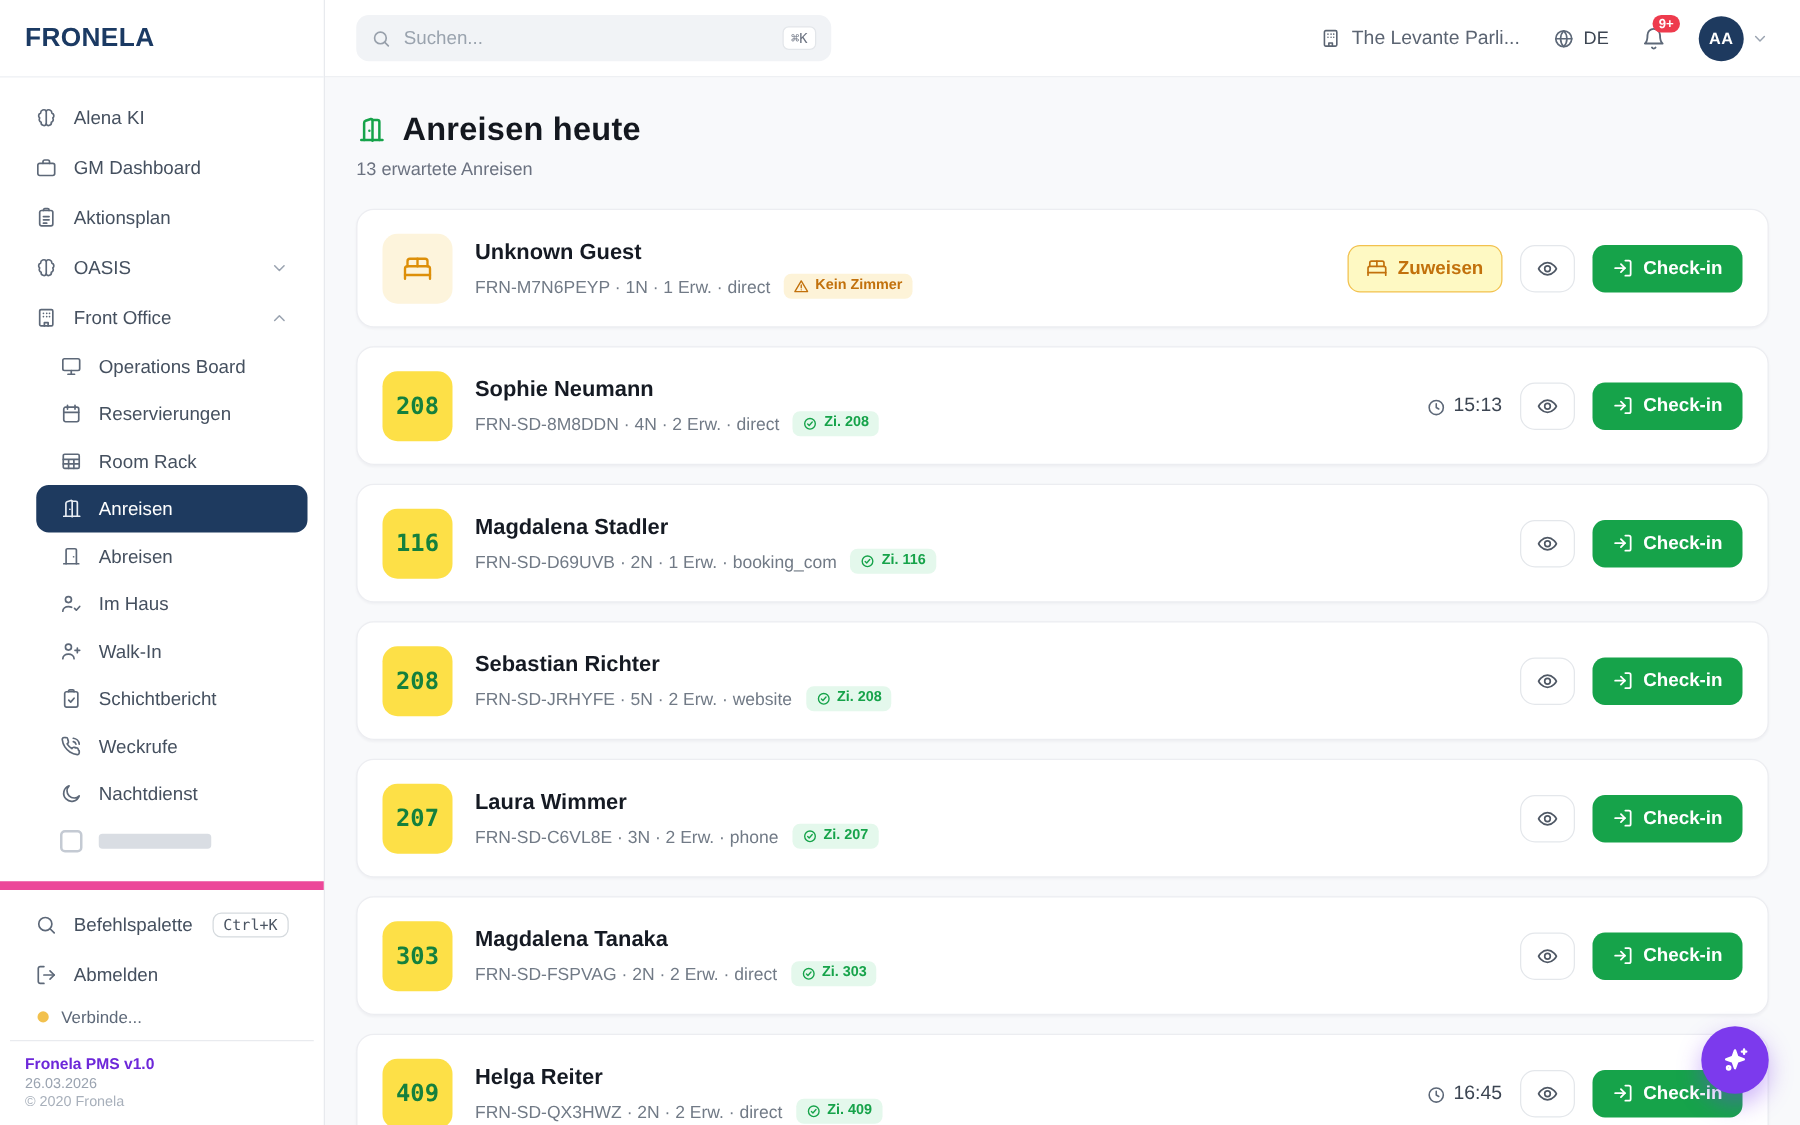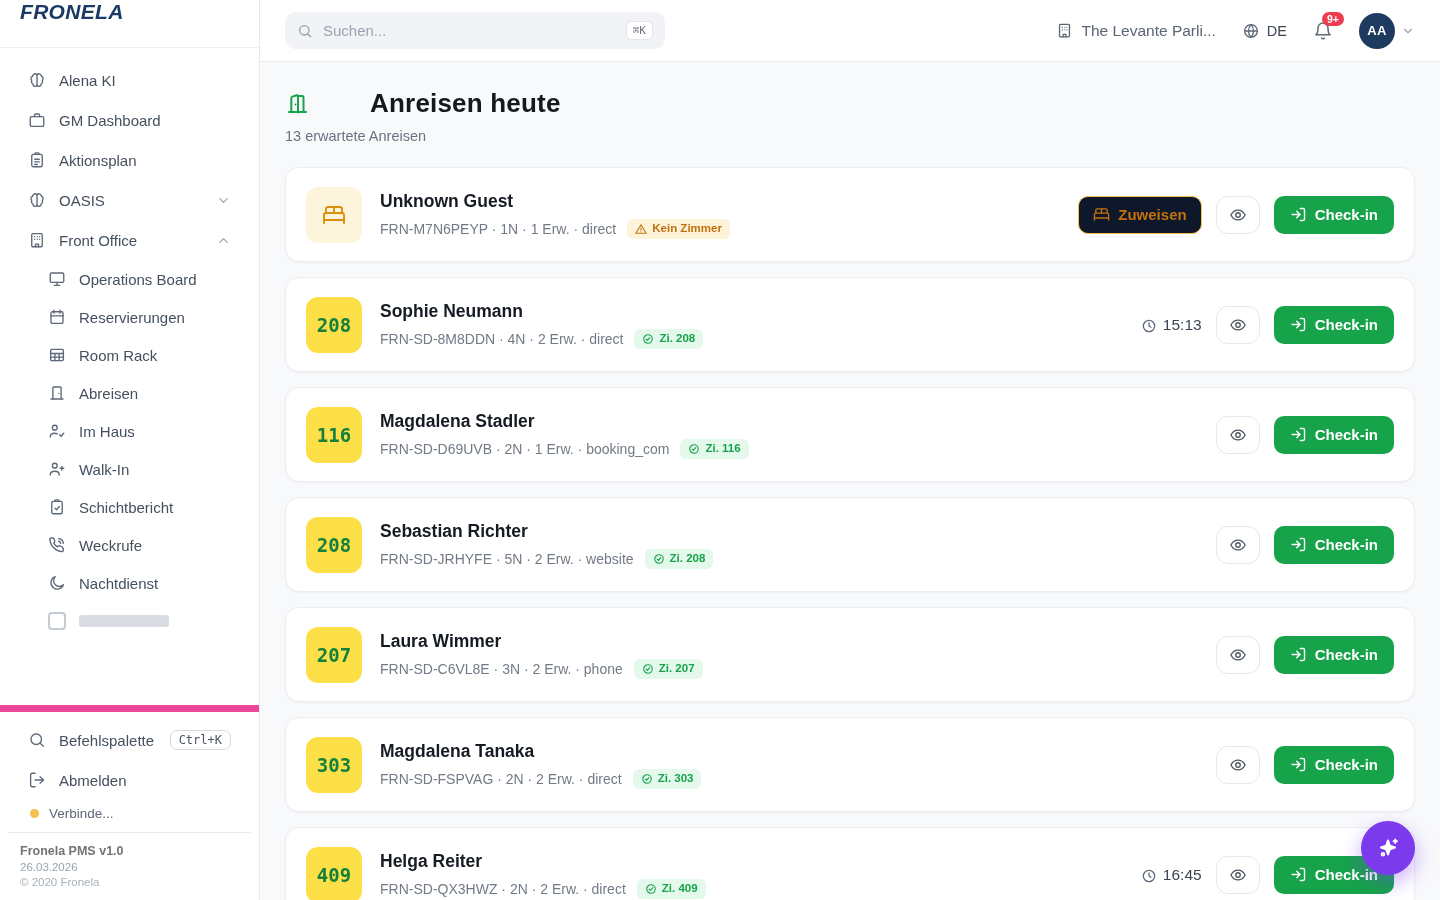--- a/index.html
+++ b/index.html
@@ -2,42 +2,42 @@
 <html><head>
 <meta charset="utf-8">
 <style>
   * { box-sizing: border-box; margin: 0; padding: 0; }
   html,body { width:1440px; height:900px; }
   body { font-family:"Liberation Sans", sans-serif; background:#fff; overflow:hidden; }
   .app { width:1440px; height:900px; display:flex; position:relative; overflow:hidden; }
 
   
   .sidebar { width:260px; min-width:260px; height:100%; background:#fff; border-right:1px solid #e8eaee; display:flex; flex-direction:column; }
-  .logo-area { height:48px; display:flex; padding:0 20px; border-bottom:1px solid #edeff3;font-style:italic; }
+  .logo-area { height:62px; display:flex; align-items:center; padding:0 20px; border-bottom:1px solid #edeff3; }
   .logo { font-size:21px; font-weight:800; color:#1b3a63; letter-spacing:.3px; }
   .nav { flex:1; padding:12px 13px 0; overflow:hidden; }
   .nav-item { height:40px; display:flex; align-items:center; gap:13px; padding:0 15px; border-radius:10px; color:#45505f; font-size:15px; cursor:pointer; }
   .nav-item .nicon { display:flex; color:#5d6878; }
   .nav-sub { height:38px; margin-left:16px; padding:0 15px 0 19px; font-size:15px; }
   .nav-sub.active { background:#1e3a5f; color:#fff; }
   .nav-sub.active .nicon { color:#e8edf4; }
   .chev { margin-left:auto; color:#9aa3b0; display:flex; }
   svg { display:block; }
   .clipped-item { height:38px; margin-left:16px; padding:0 15px 0 19px; display:flex; align-items:center; gap:13px; }
   .clipped-item .ph-icon { width:18px; height:18px; border:2px solid #c4cad3; border-radius:4px; }
   .clipped-item .ph-text { width:90px; height:12px; background:#d9dde3; border-radius:3px; }
 
   .sidebar-footer { border-top:7px solid #ec4899; padding:8px 13px 0; }
   .foot-item { height:40px; display:flex; align-items:center; gap:13px; padding:0 15px; border-radius:10px; color:#45505f; font-size:15px; cursor:pointer; }
   .foot-item .nicon { display:flex; color:#5d6878; }
   .kbd { margin-left:auto; font-family:"DejaVu Sans Mono", monospace; font-size:12px; color:#4b5563; border:1px solid #d5dade; border-radius:7px; padding:2px 8px; background:#fff; }
   .status-row { height:26px; display:flex; align-items:center; gap:10px; padding:0 17px; font-size:13.5px; color:#5d6878; }
   .status-dot { width:9px; height:9px; border-radius:50%; background:#f2c14e; }
   .version-block { border-top:1px solid #e9ebef; margin:6px -5px 0; padding:11px 12px 12px; }
-  .v-title { font-size:12.5px; font-weight:700; color:#737373; }
+  .v-title { font-size:12.5px; font-weight:700; color:#6d28d9; }
   .v-date { font-size:11.5px; color:#9aa3b0; margin-top:3px; }
   .v-copy { font-size:11.5px; color:#a8b0bb; margin-top:3px; }
 
   
   .main { flex:1; display:flex; flex-direction:column; min-width:0; }
   .topbar { height:62px; min-height:62px; background:#fff; border-bottom:1px solid #e9ebef; display:flex; align-items:center; padding:0 25px; }
   .search-box { width:380px; height:37px; background:#f1f3f6; border-radius:10px; display:flex; align-items:center; gap:10px; padding:0 12px; color:#98a0ab; cursor:text; }
   .search-box input { flex:1; border:none; outline:none; background:transparent; font-size:15px; color:#3c4552; font-family:inherit; }
   .search-box input::placeholder { color:#9aa3ae; }
   .search-kbd { font-family:"DejaVu Sans Mono", monospace; font-size:11px; color:#6b7280; background:#fff; border:1px solid #e3e6ea; border-radius:5px; padding:2px 6px; }
@@ -47,21 +47,21 @@
   .lang .nicon { color:#5d6878; display:flex; }
   .bell-wrap { position:relative; cursor:pointer; color:#5d6878; display:flex; }
   .bell-badge { position:absolute; top:-9px; right:-11px; background:#ee3b4d; color:#fff; font-size:10.5px; font-weight:700; padding:2px 5px; border-radius:9px; line-height:1; }
   .avatar-wrap { display:flex; align-items:center; gap:6px; cursor:pointer; }
   .avatar { width:36px; height:36px; border-radius:50%; background:#1e3a5f; color:#fff; font-size:13px; font-weight:700; display:flex; align-items:center; justify-content:center; letter-spacing:.4px; }
   .avatar-chev { color:#9aa3b0; display:flex; }
 
   .content { flex:1; background:#f8f9fb; padding:26px 25px 0; overflow:hidden; position:relative; }
   .page-head { display:flex; align-items:center; gap:13px; }
   .page-head .nicon { color:#16a34a; display:flex; }
-  .page-title { font-size:26px; font-weight:800; color:#14181f; letter-spacing:.2px;margin-left:48px; }
+  .page-title { font-size:26px; font-weight:800; color:#14181f; letter-spacing:.2px; }
   .page-sub { font-size:14.5px; color:#6b7280; margin-top:9px; }
 
   .cards { margin-top:23px; display:flex; flex-direction:column; gap:15px; }
   .card { height:95px; min-height:95px; background:#fff; border:1px solid #ecedf1; border-radius:14px; box-shadow:0 1px 2px rgba(16,24,40,.04); display:flex; align-items:center; padding:0 20px; }
   .room-badge { width:56px; height:56px; border-radius:12px; display:flex; align-items:center; justify-content:center; flex:none; }
   .room-badge.green { background:#fde047; }
   .room-badge.amber { background:#fdf4dc; }
   .room-num { font-family:"DejaVu Sans Mono", monospace; font-size:19px; font-weight:700; color:#15803d; }
   .room-badge .bed-icon-wrap { color:#dd8f09; display:flex; }
   .guest-block { margin-left:18px; min-width:0; }
@@ -71,21 +71,21 @@
   .chip { display:inline-flex; gap:5px; font-size:11.5px; font-weight:600; border-radius:6px; padding:4px 8px; line-height:1; }
   .chip.ok { background:#e4f8ec; color:#16a34a; }
   .chip.warn { background:#fdf3d8; color:#c2710c; }
   .chip .nicon { display:flex; }
   .card-right { margin-left:auto; display:flex; align-items:center; gap:14px; }
   .card-time { display:flex; align-items:flex-end; gap:6px; color:#3c4552; font-size:15.5px; }
   .card-time .nicon { color:#5d6878; display:flex; }
   .eye-btn { width:44px; height:38px; border-radius:12px; border:1px solid #e4e7eb; background:#fff; display:flex; align-items:center; justify-content:center; color:#4f5865; cursor:pointer; }
   .btn { height:38px; border-radius:10px; display:inline-flex; align-items:center; gap:8px; font-size:15px; font-weight:600; cursor:pointer; font-family:inherit; }
   .btn-checkin { background:#16a34a; border:none; color:#fff; padding:2px 16px; }
-  .btn-assign { background:#0f172a; border:1.5px solid #f2c14e; color:#c2710c; padding:0 14px; }
+  .btn-assign { background:#fef9c3; border:1.5px solid #f2c14e; color:#c2710c; padding:0 14px; }
 
   .fab { position:absolute; right:25px; bottom:25px; width:54px; height:54px; border-radius:50%; background:#7c3aed; border:none; display:flex; align-items:center; justify-content:center; box-shadow:0 8px 20px rgba(124,58,237,.4); cursor:pointer; z-index:5; }
 </style>
 </head>
 <body>
 
 <div class="app">
 
   <aside class="sidebar">
     <div class="logo-area">
@@ -172,20 +172,31 @@
         <span>Reservierungen</span>
       </div>
       <div class="nav-item nav-sub">
         <span class="nicon">
             <svg width="18" height="18" viewBox="0 0 24 24" fill="none" stroke="currentColor" stroke-width="1.8" stroke-linecap="round" stroke-linejoin="round">
               <rect x="3.5" y="4.5" width="17" height="15" rx="1.5"></rect>
               <path d="M3.5 10h17M3.5 14.8h17M9.2 10v9.5M14.8 10v9.5"></path>
             </svg>
           </span>
         <span>Room Rack</span>
+      </div>
+      <div class="nav-item nav-sub active">
+        <span class="nicon">
+            <svg width="18" height="18" viewBox="0 0 24 24" fill="none" stroke="currentColor" stroke-width="1.8" stroke-linecap="round" stroke-linejoin="round">
+              <path d="M13 4h4a1.5 1.5 0 0 1 1.5 1.5V20"></path>
+              <path d="M4 20h17"></path>
+              <path d="M13 20.5V4.2a1 1 0 0 0-1.3-1l-4.2 1.4A1.8 1.8 0 0 0 6.3 6.3V20"></path>
+              <path d="M10.5 12.5h.01"></path>
+            </svg>
+          </span>
+        <span>Anreisen</span>
       </div>
       <div class="nav-item nav-sub">
         <span class="nicon">
             <svg width="18" height="18" viewBox="0 0 24 24" fill="none" stroke="currentColor" stroke-width="1.8" stroke-linecap="round" stroke-linejoin="round">
               <path d="M17.5 20V5.5A1.5 1.5 0 0 0 16 4H8a1.5 1.5 0 0 0-1.5 1.5V20"></path>
               <path d="M4 20h16"></path>
               <path d="M14.5 12.5h.01"></path>
             </svg>
           </span>
         <span>Abreisen</span>

